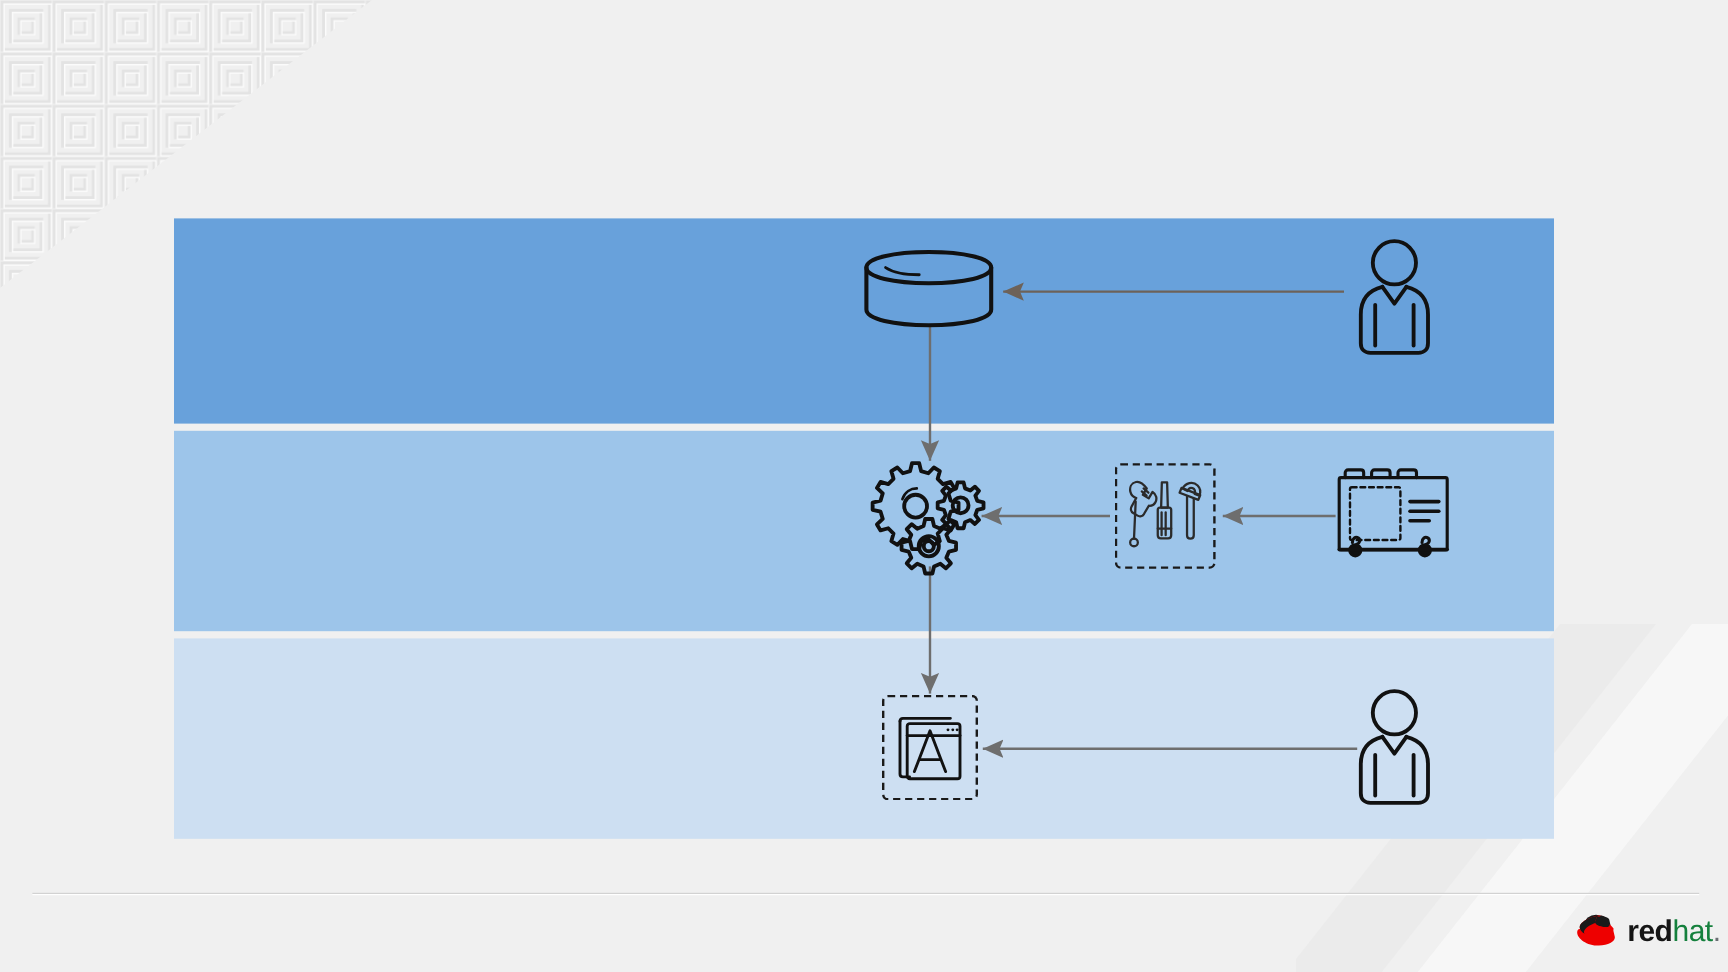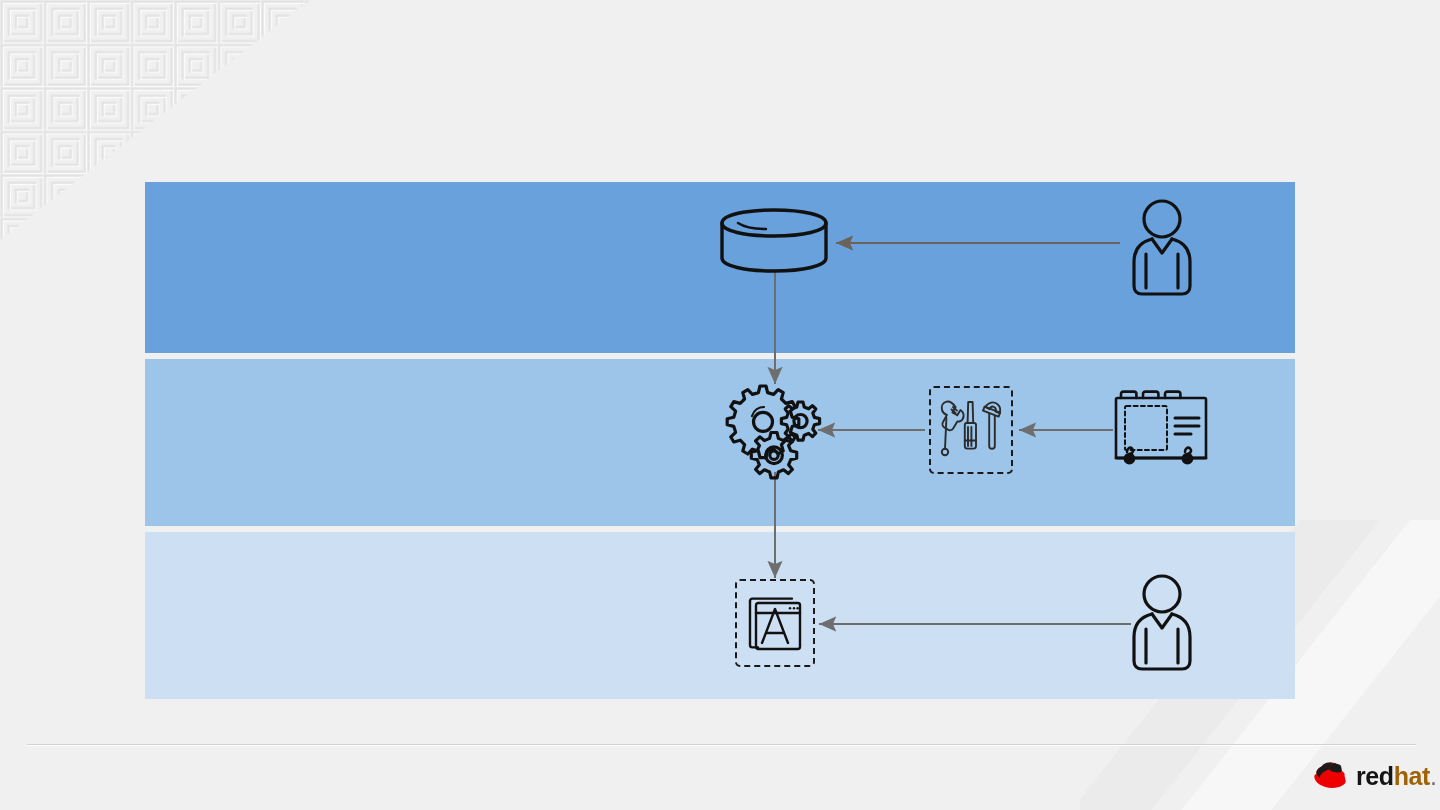--- a/index.html
+++ b/index.html
@@ -73,21 +73,21 @@
   .brand-mark { flex: 0 0 auto; }
   .brand-word {
     font-family: "Liberation Sans", sans-serif;
     font-size: 25px;
     letter-spacing: -0.4px;
     line-height: 1;
     white-space: nowrap;
     color: #151515;
   }
   .brand-word .w1 { font-weight: 700; }
-  .brand-word .w2 { font-weight: 700; color: #a16207; }
+  .brand-word .w2 { font-weight: 400; color: #15803d; }
   .brand-word .dot { font-weight: 300; color: #6a6e73; }
 
   
   .band {
     position: absolute;
     left: 145px;
     width: 1150px;
   }
   .band-1 { top: 182px;  height: 171px; background: #68a1db; }
   .band-2 { top: 359px;  height: 167px; background: #9dc5ea; }

